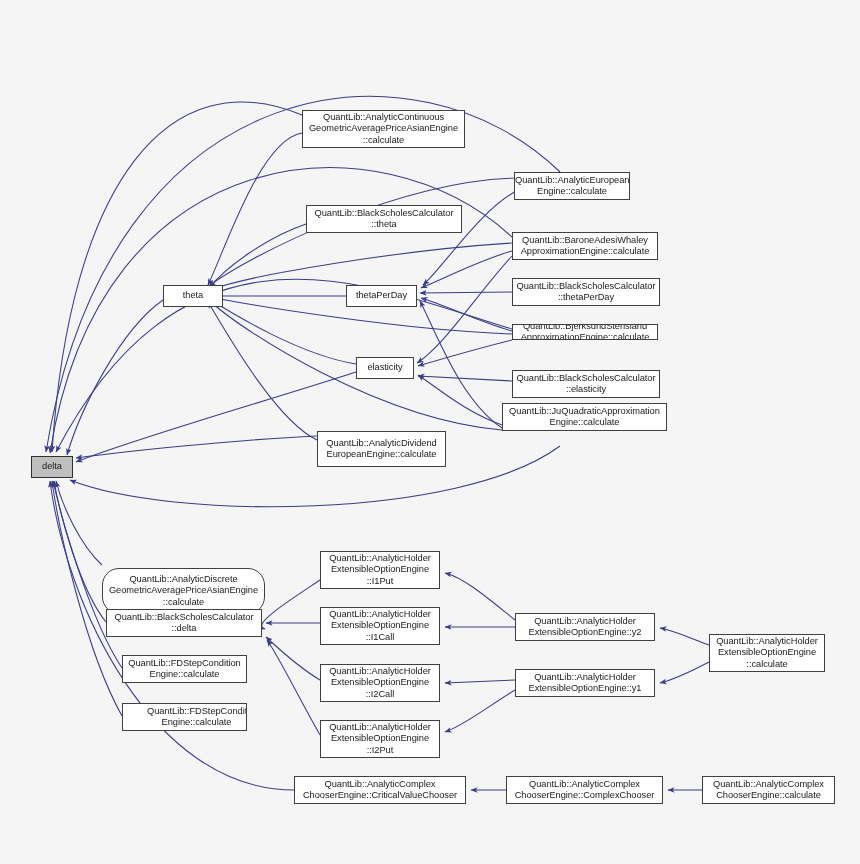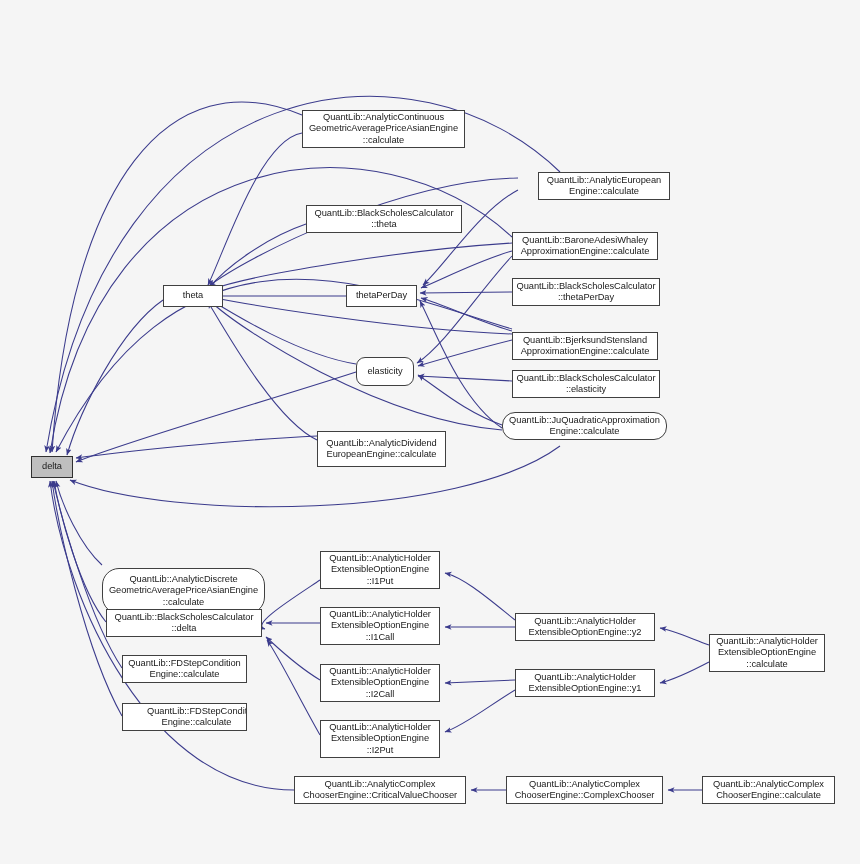--- a/index.html
+++ b/index.html
@@ -103,37 +103,37 @@
         <path d="M 709,645 C 690,638 672,630 660,628" fill="none" stroke="#3b3b8c" stroke-width="1.05" marker-end="url(#arrowhead)"></path>
         <path d="M 709,662 C 690,672 672,680 660,683" fill="none" stroke="#3b3b8c" stroke-width="1.05" marker-end="url(#arrowhead)"></path>
         <path d="M 506,790 L 471,790" fill="none" stroke="#3b3b8c" stroke-width="1.05" marker-end="url(#arrowhead)"></path>
         <path d="M 702,790 L 668,790" fill="none" stroke="#3b3b8c" stroke-width="1.05" marker-end="url(#arrowhead)"></path>
       </g>
   </svg>
   <div id="nodes-layer">
       <div class="node-box focus" style="left: 31px; top: 456px; width: 42px; height: 22px;"><span class="node-label">delta</span></div>
       <div class="node-box" style="left: 163px; top: 285px; width: 60px; height: 22px;"><span class="node-label">theta</span></div>
       <div class="node-box" style="left: 346px; top: 285px; width: 71px; height: 22px;"><span class="node-label">thetaPerDay</span></div>
-      <div class="node-box" style="left: 356px; top: 357px; width: 58px; height: 29px; border-radius: 9px;"><span class="node-label">elasticity</span></div>
+      <div class="node-box" style="left: 356px; top: 357px; width: 58px; height: 22px;"><span class="node-label">elasticity</span></div>
       <div class="node-box" style="left: 302px; top: 110px; width: 163px; height: 38px;"><span class="node-label">QuantLib::AnalyticContinuous
 GeometricAveragePriceAsianEngine
 ::calculate</span></div>
       <div class="node-box" style="left: 306px; top: 205px; width: 156px; height: 28px;"><span class="node-label">QuantLib::BlackScholesCalculator
 ::theta</span></div>
-      <div class="node-box" style="left: 538px; top: 172px; width: 132px; height: 28px;"><span class="node-label">QuantLib::AnalyticEuropean
+      <div class="node-box" style="left: 514px; top: 172px; width: 116px; height: 28px;"><span class="node-label">QuantLib::AnalyticEuropean
 Engine::calculate</span></div>
       <div class="node-box" style="left: 512px; top: 232px; width: 146px; height: 28px;"><span class="node-label">QuantLib::BaroneAdesiWhaley
 ApproximationEngine::calculate</span></div>
       <div class="node-box" style="left: 512px; top: 278px; width: 148px; height: 28px;"><span class="node-label">QuantLib::BlackScholesCalculator
 ::thetaPerDay</span></div>
-      <div class="node-box" style="left: 512px; top: 332px; width: 146px; height: 28px;"><span class="node-label">QuantLib::BjerksundStensland
+      <div class="node-box" style="left: 512px; top: 324px; width: 146px; height: 16px;"><span class="node-label">QuantLib::BjerksundStensland
 ApproximationEngine::calculate</span></div>
       <div class="node-box" style="left: 512px; top: 370px; width: 148px; height: 28px;"><span class="node-label">QuantLib::BlackScholesCalculator
 ::elasticity</span></div>
-      <div class="node-box" style="left: 502px; top: 412px; width: 165px; height: 28px; border-radius: 13px;"><span class="node-label">QuantLib::JuQuadraticApproximation
+      <div class="node-box" style="left: 502px; top: 403px; width: 165px; height: 28px;"><span class="node-label">QuantLib::JuQuadraticApproximation
 Engine::calculate</span></div>
       <div class="node-box" style="left: 317px; top: 431px; width: 129px; height: 36px;"><span class="node-label">QuantLib::AnalyticDividend
 EuropeanEngine::calculate</span></div>
       <div class="node-box" style="left: 102px; top: 568px; width: 163px; height: 46px; border-radius: 17px;"><span class="node-label">QuantLib::AnalyticDiscrete
 GeometricAveragePriceAsianEngine
 ::calculate</span></div>
       <div class="node-box" style="left: 106px; top: 609px; width: 156px; height: 28px;"><span class="node-label">QuantLib::BlackScholesCalculator
 ::delta</span></div>
       <div class="node-box" style="left: 122px; top: 655px; width: 125px; height: 28px;"><span class="node-label">QuantLib::FDStepCondition
 Engine::calculate</span></div>

